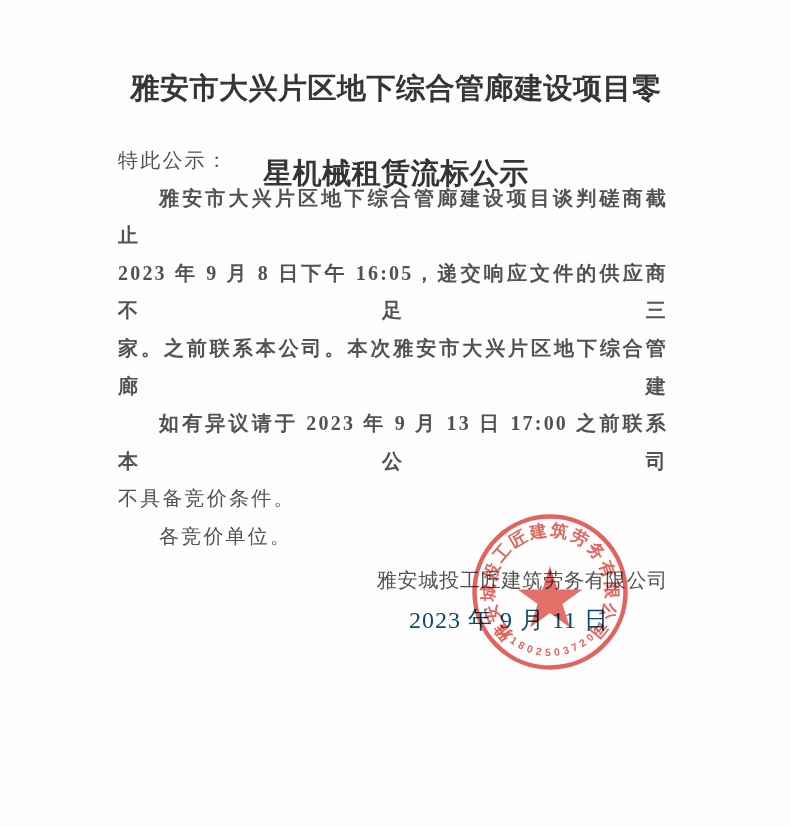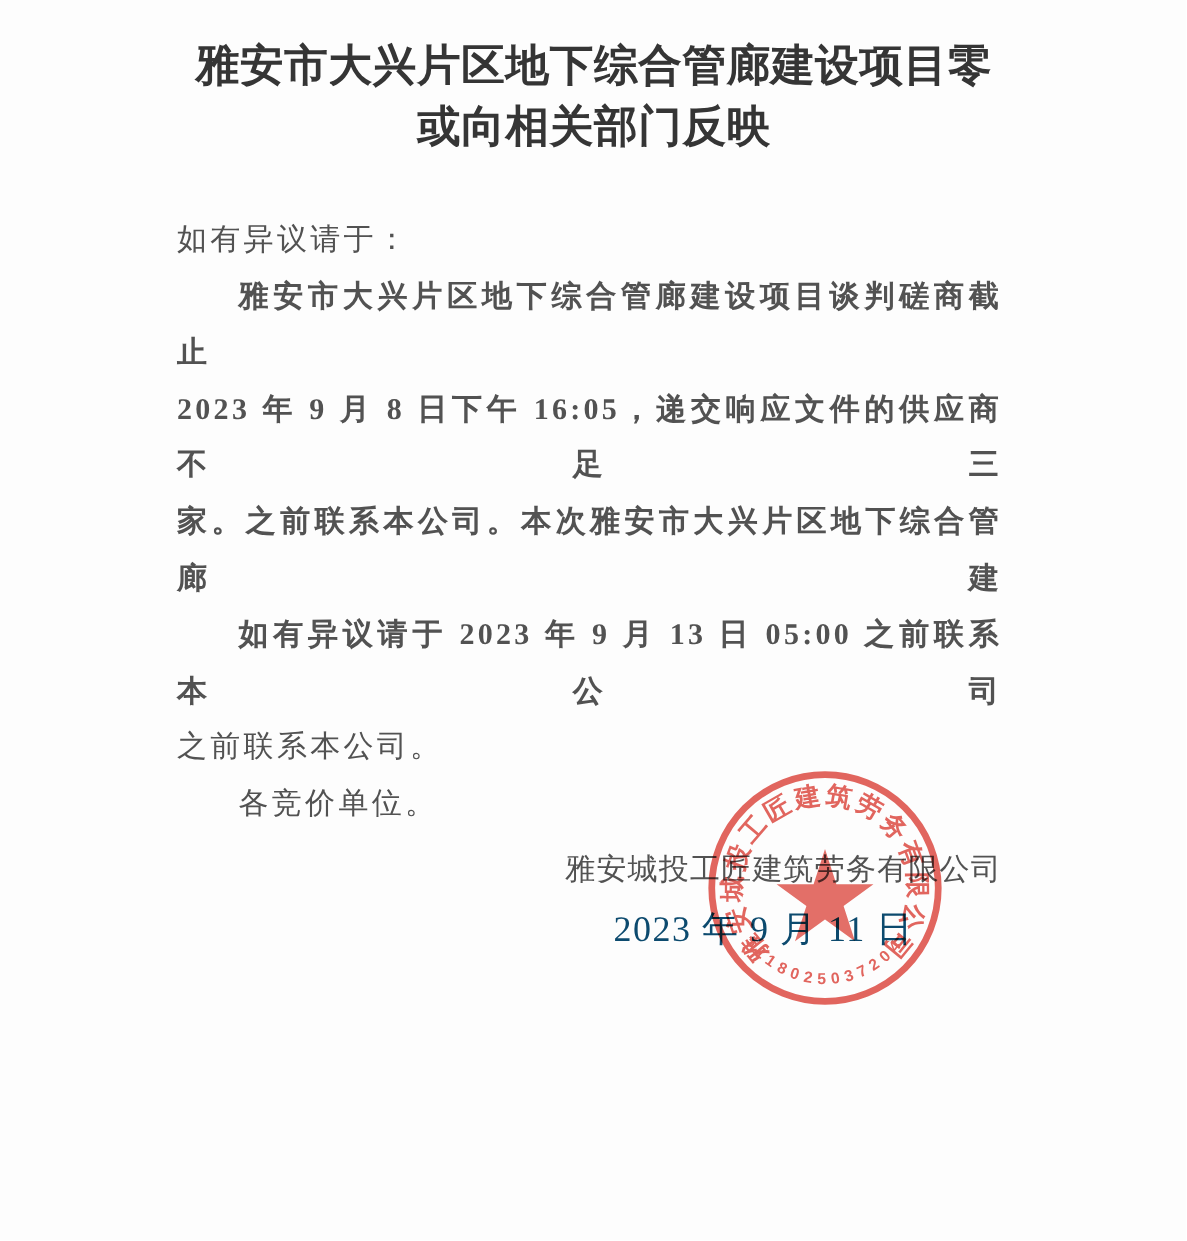--- a/index.html
+++ b/index.html
@@ -23,21 +23,21 @@
     width: 552px;
     margin: 0;
     text-align: center;
     font-family: "Liberation Sans", sans-serif;
     font-weight: 700;
     font-size: 29px;
     line-height: 41px;
     letter-spacing: 0.5px;
     color: #353535;
   }
-  .title .tline { display: block; }
+  .title .tline { display: block; margin-top: 44px; }
   
   .body-text {
     position: absolute;
     top: 142px;
     left: 118px;
     width: 550px;
     font-size: 20px;
     line-height: 37.6px;
     letter-spacing: 2.2px;
     color: #525252;
@@ -96,30 +96,30 @@
     font-weight: 600;
   }
 </style>
 </head>
 <body>
 
 <div class="page">
 
   <h1 class="title">
     <span class="tline">雅安市大兴片区地下综合管廊建设项目零</span>
-    <span class="tline">或向相关部门反映</span>
+    <span class="tline">星机械租赁流标公示</span>
   </h1>
 
   <div class="body-text">
-    <span class="line">如有异议请于：</span>
+    <span class="line">特此公示：</span>
     <span class="line indent full">雅安市大兴片区地下综合管廊建设项目谈判磋商截止</span>
     <span class="line full">2023 年 9 月 8 日下午 16:05，递交响应文件的供应商不足三</span>
     <span class="line full">家。之前联系本公司。本次雅安市大兴片区地下综合管廊建</span>
-    <span class="line indent full">如有异议请于 2023 年 9 月 13 日 05:00 之前联系本公司</span>
-    <span class="line">之前联系本公司。</span>
+    <span class="line indent full">如有异议请于 2023 年 9 月 13 日 17:00 之前联系本公司</span>
+    <span class="line">不具备竞价条件。</span>
     <span class="line indent">各竞价单位。</span>
   </div>
 
   <div class="sig-company">雅安城投工匠建筑劳务有限公司</div>
   <div class="sig-date">2023 年 9 月 11 日</div>
 
   <svg class="seal" viewBox="0 0 164 164" xmlns="http://www.w3.org/2000/svg" aria-hidden="true">
     <defs>
       <path id="arcTop" d="M 43.8,122.9 A 56,56 0 1 1 120.2,122.9" fill="none"></path>
       <path id="arcBottom" d="M 27.7,115.9 A 64,64 0 0 0 136.3,115.9" fill="none"></path>

